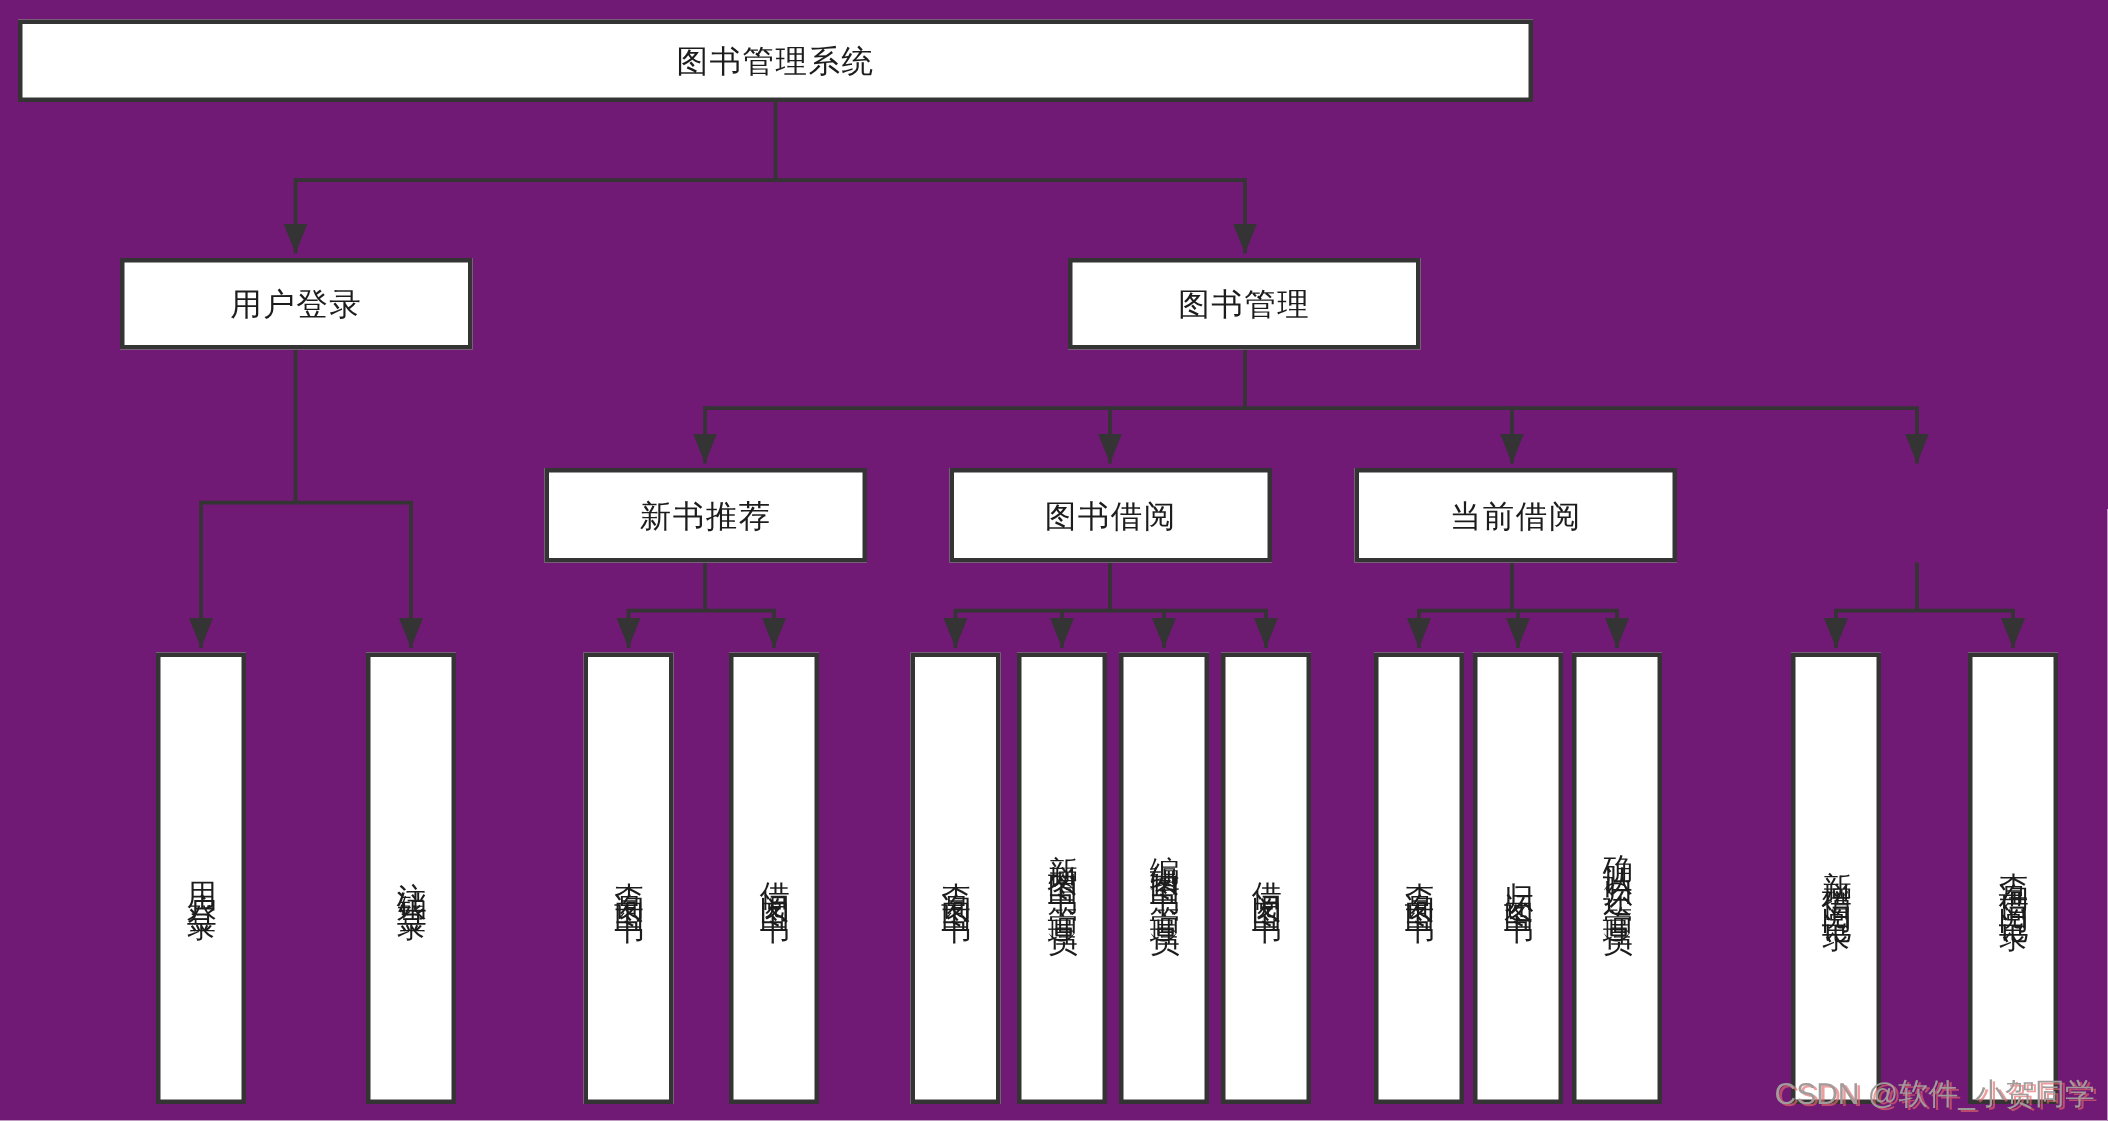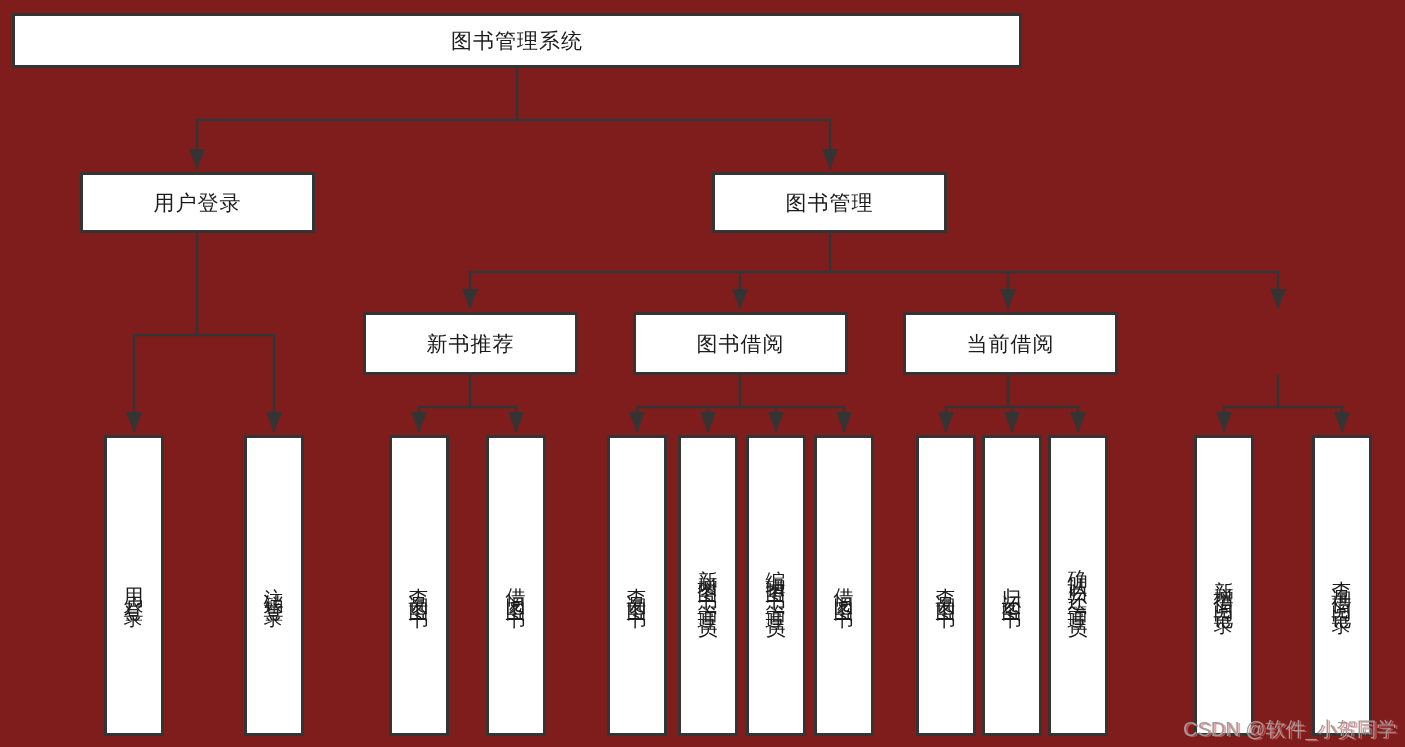--- a/index.html
+++ b/index.html
@@ -5,21 +5,21 @@
   html, body {
     margin: 0;
     padding: 0;
     background: #ffffff;
     font-family: "Liberation Sans", "DejaVu Sans", sans-serif;
   }
   .canvas {
     position: relative;
     width: 1405px;
     height: 747px;
-    background: #7f1d1d;
+    background: #701a75;
     overflow: hidden;
   }
   .connectors {
     position: absolute;
     left: 0; top: 0;
     width: 1405px;
     height: 747px;
     z-index: 0;
   }
   .node {

